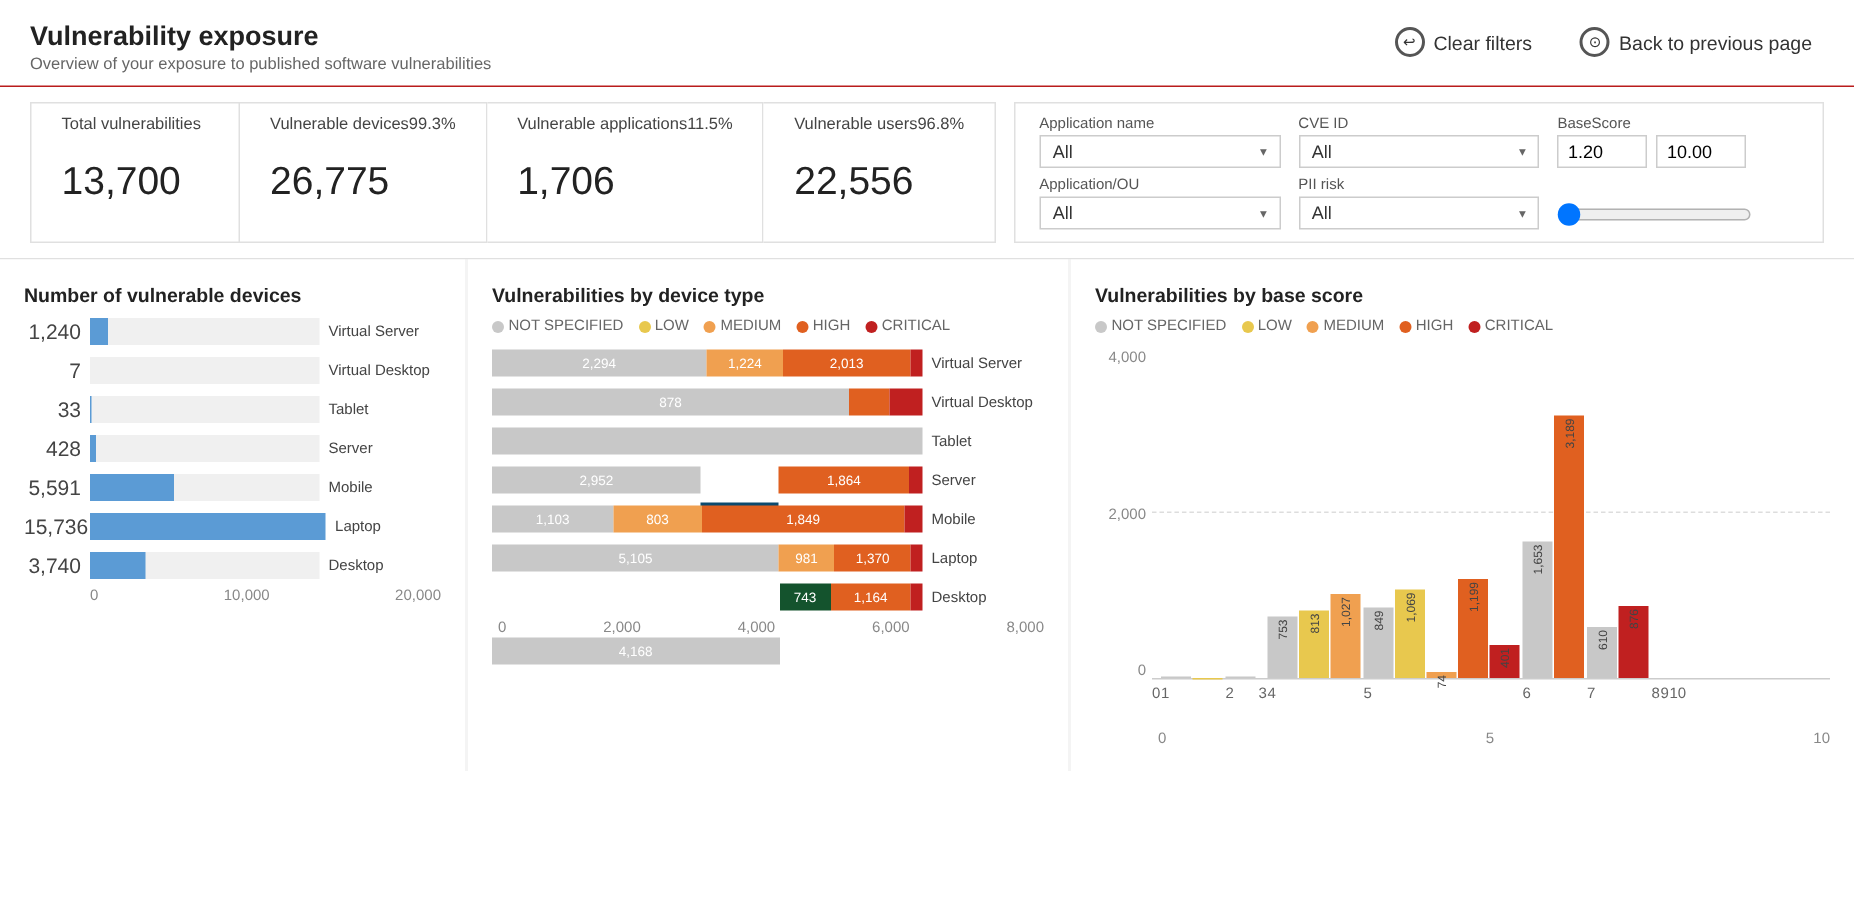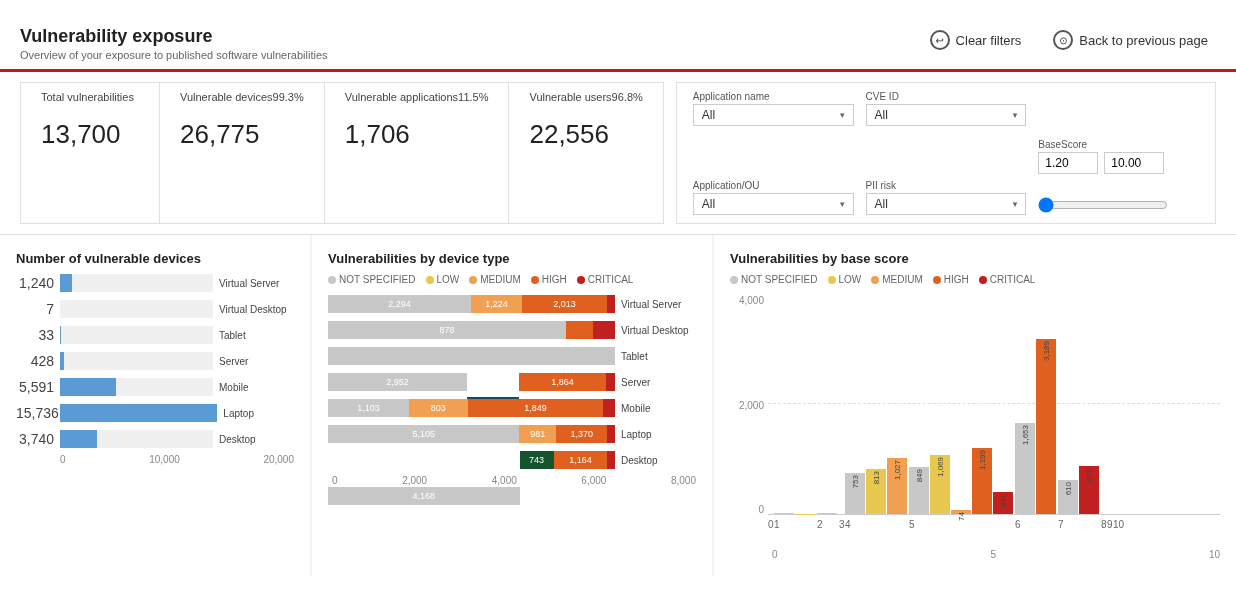--- a/index.html
+++ b/index.html
@@ -1,21 +1,21 @@
 <!DOCTYPE html>
 <html><head>
   <meta charset="utf-8">
   <style>
     * { box-sizing: border-box; margin: 0; padding: 0; }
     body { font-family: 'Segoe UI', Arial, sans-serif; background: #f4f4f4; font-size: 12px; color: #333; }
 
     .page { background: #fff; width: 1236px; min-height: 610px; padding: 0; }
 
     
-    .header { padding: 26px 20px 8px 20px; border-bottom: 3px solid #b91c1c; display: flex; align-items: flex-start; justify-content: space-between; }
+    .header { padding: 14px 20px 8px 20px; border-bottom: 1px solid #b91c1c; display: flex; align-items: flex-start; justify-content: space-between; }
     .header-left h1 { font-size: 18px; font-weight: 600; color: #222; }
     .header-left p { font-size: 11px; color: #666; margin-top: 2px; }
     .header-actions { display: flex; align-items: center; gap: 16px; }
     .header-btn { display: flex; align-items: center; gap: 6px; background: none; border: none; cursor: pointer; font-size: 13px; color: #333; padding: 4px 8px; }
     .btn-icon { width: 20px; height: 20px; border: 2px solid #555; border-radius: 50%; display: flex; align-items: center; justify-content: center; font-size: 10px; }
 
     
     .kpi-filter-row { display: flex; padding: 10px 20px; gap: 0; border-bottom: 1px solid #e0e0e0; background: #fff; }
     .kpi-cards { display: flex; gap: 0; flex: 0 0 auto; }
     .kpi-card { border: 1px solid #e0e0e0; padding: 8px 20px; min-width: 140px; background: #fff; }
@@ -25,21 +25,21 @@
     .kpi-value { font-size: 26px; font-weight: 300; color: #222; margin-top: 16px; }
     .kpi-header-row { display: flex; justify-content: space-between; align-items: center; }
 
     
     .filters { flex: 1; border: 1px solid #e0e0e0; padding: 8px 16px; margin-left: 12px; display: grid; grid-template-columns: 1fr 1fr 1fr; grid-template-rows: auto auto; gap: 6px 12px; }
     .filter-group { display: flex; flex-direction: column; gap: 2px; }
     .filter-label { font-size: 10px; color: #555; }
     .filter-select { display: flex; align-items: center; border: 1px solid #ccc; padding: 3px 8px; background: #fff; font-size: 12px; cursor: pointer; justify-content: space-between; min-width: 140px; }
     .filter-input-row { display: flex; gap: 6px; align-items: center; }
     .filter-input { border: 1px solid #ccc; padding: 3px 6px; font-size: 12px; width: 60px; }
-    .filter-range-container { display: flex; flex-direction: column; gap: 2px; margin-top: 48px; }
+    .filter-range-container { display: flex; flex-direction: column; gap: 2px; }
     .range-slider { width: 120px; }
 
     
     .charts-row { display: flex; gap: 0; padding: 0; background: #f4f4f4; gap: 2px; }
     .chart-panel { background: #fff; flex: 1; padding: 16px; min-height: 340px; }
     .chart-title { font-size: 13px; font-weight: 600; color: #222; margin-bottom: 8px; }
     .chart-legend { display: flex; gap: 10px; margin-bottom: 10px; flex-wrap: wrap; }
     .legend-item { display: flex; align-items: center; gap: 3px; font-size: 10px; color: #666; }
     .legend-dot { width: 8px; height: 8px; border-radius: 50%; }
 

